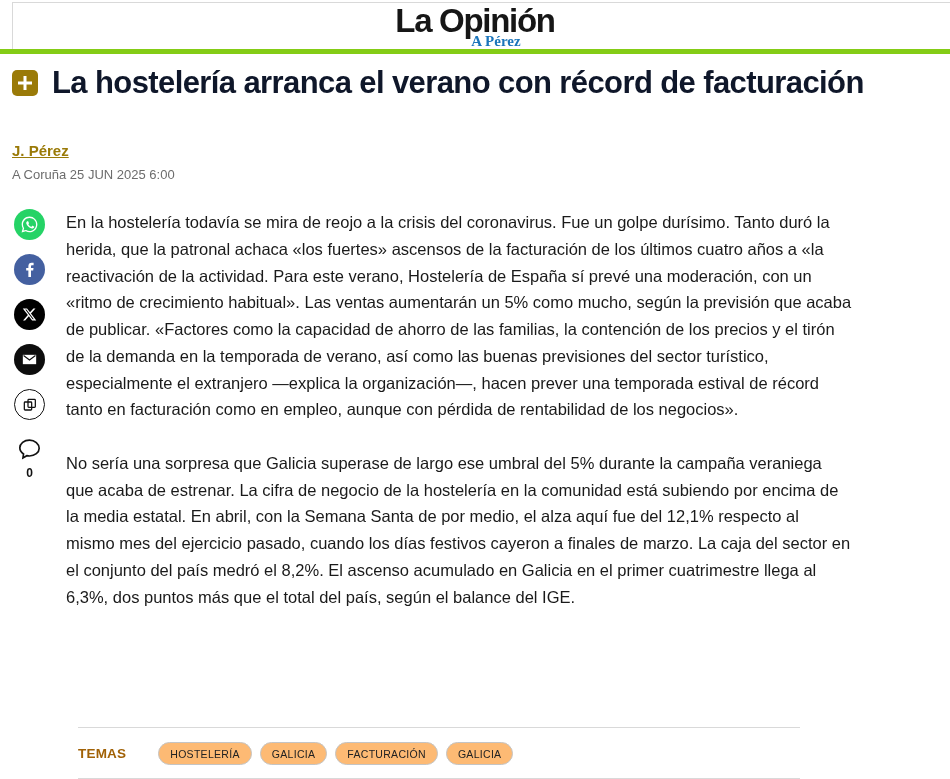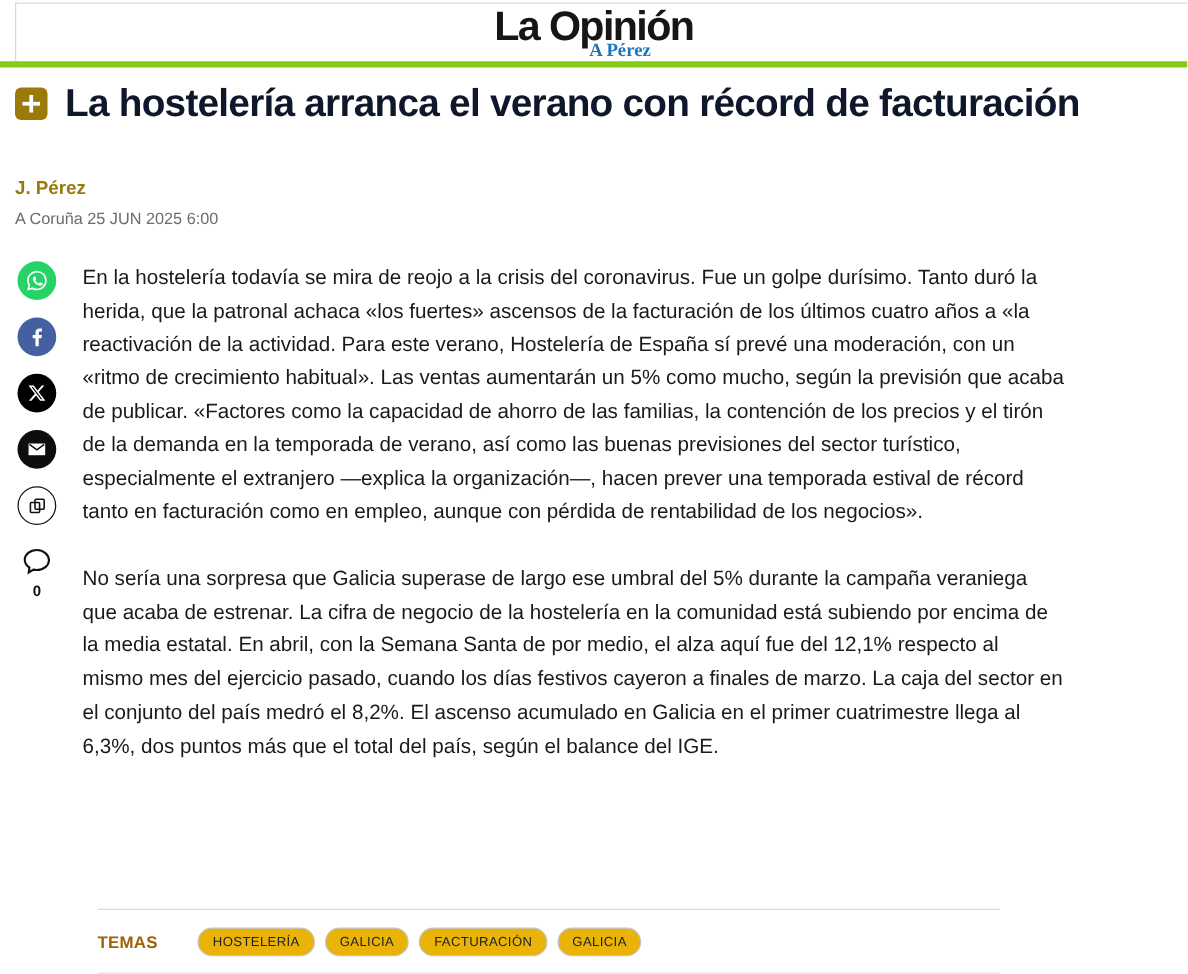--- a/index.html
+++ b/index.html
@@ -114,20 +114,21 @@
   .byline {
     padding-left: 12px;
     margin-top: 41px;
   }
   .author {
     font-size: 15px;
     font-weight: bold;
     color: #9a7a08;
     margin: 0;
     line-height: 1.2;
+    text-decoration: underline;
   }
   .dateline {
     font-size: 13px;
     color: #6c6c6c;
     margin: 7px 0 0 0;
     line-height: 1.2;
   }
 
   
   .article-body {
@@ -205,21 +206,21 @@
   .tag-pill {
     border: 1px solid #c4c4c4;
     border-radius: 20px;
     padding: 5px 11px 4px 11px;
     font-size: 10.5px;
     letter-spacing: 0.3px;
     color: #222222;
     margin-right: 8px;
     white-space: nowrap;
     cursor: pointer;
-    background: #eab308;
+    background: #fdba74;
   }
 </style>
 </head>
 <body>
 
 <div class="masthead">
   <div class="masthead-rule-top"></div>
   <div class="masthead-rule-left"></div>
   <div class="logo-wrap">
     <span class="logo-main">La Opinión</span>

